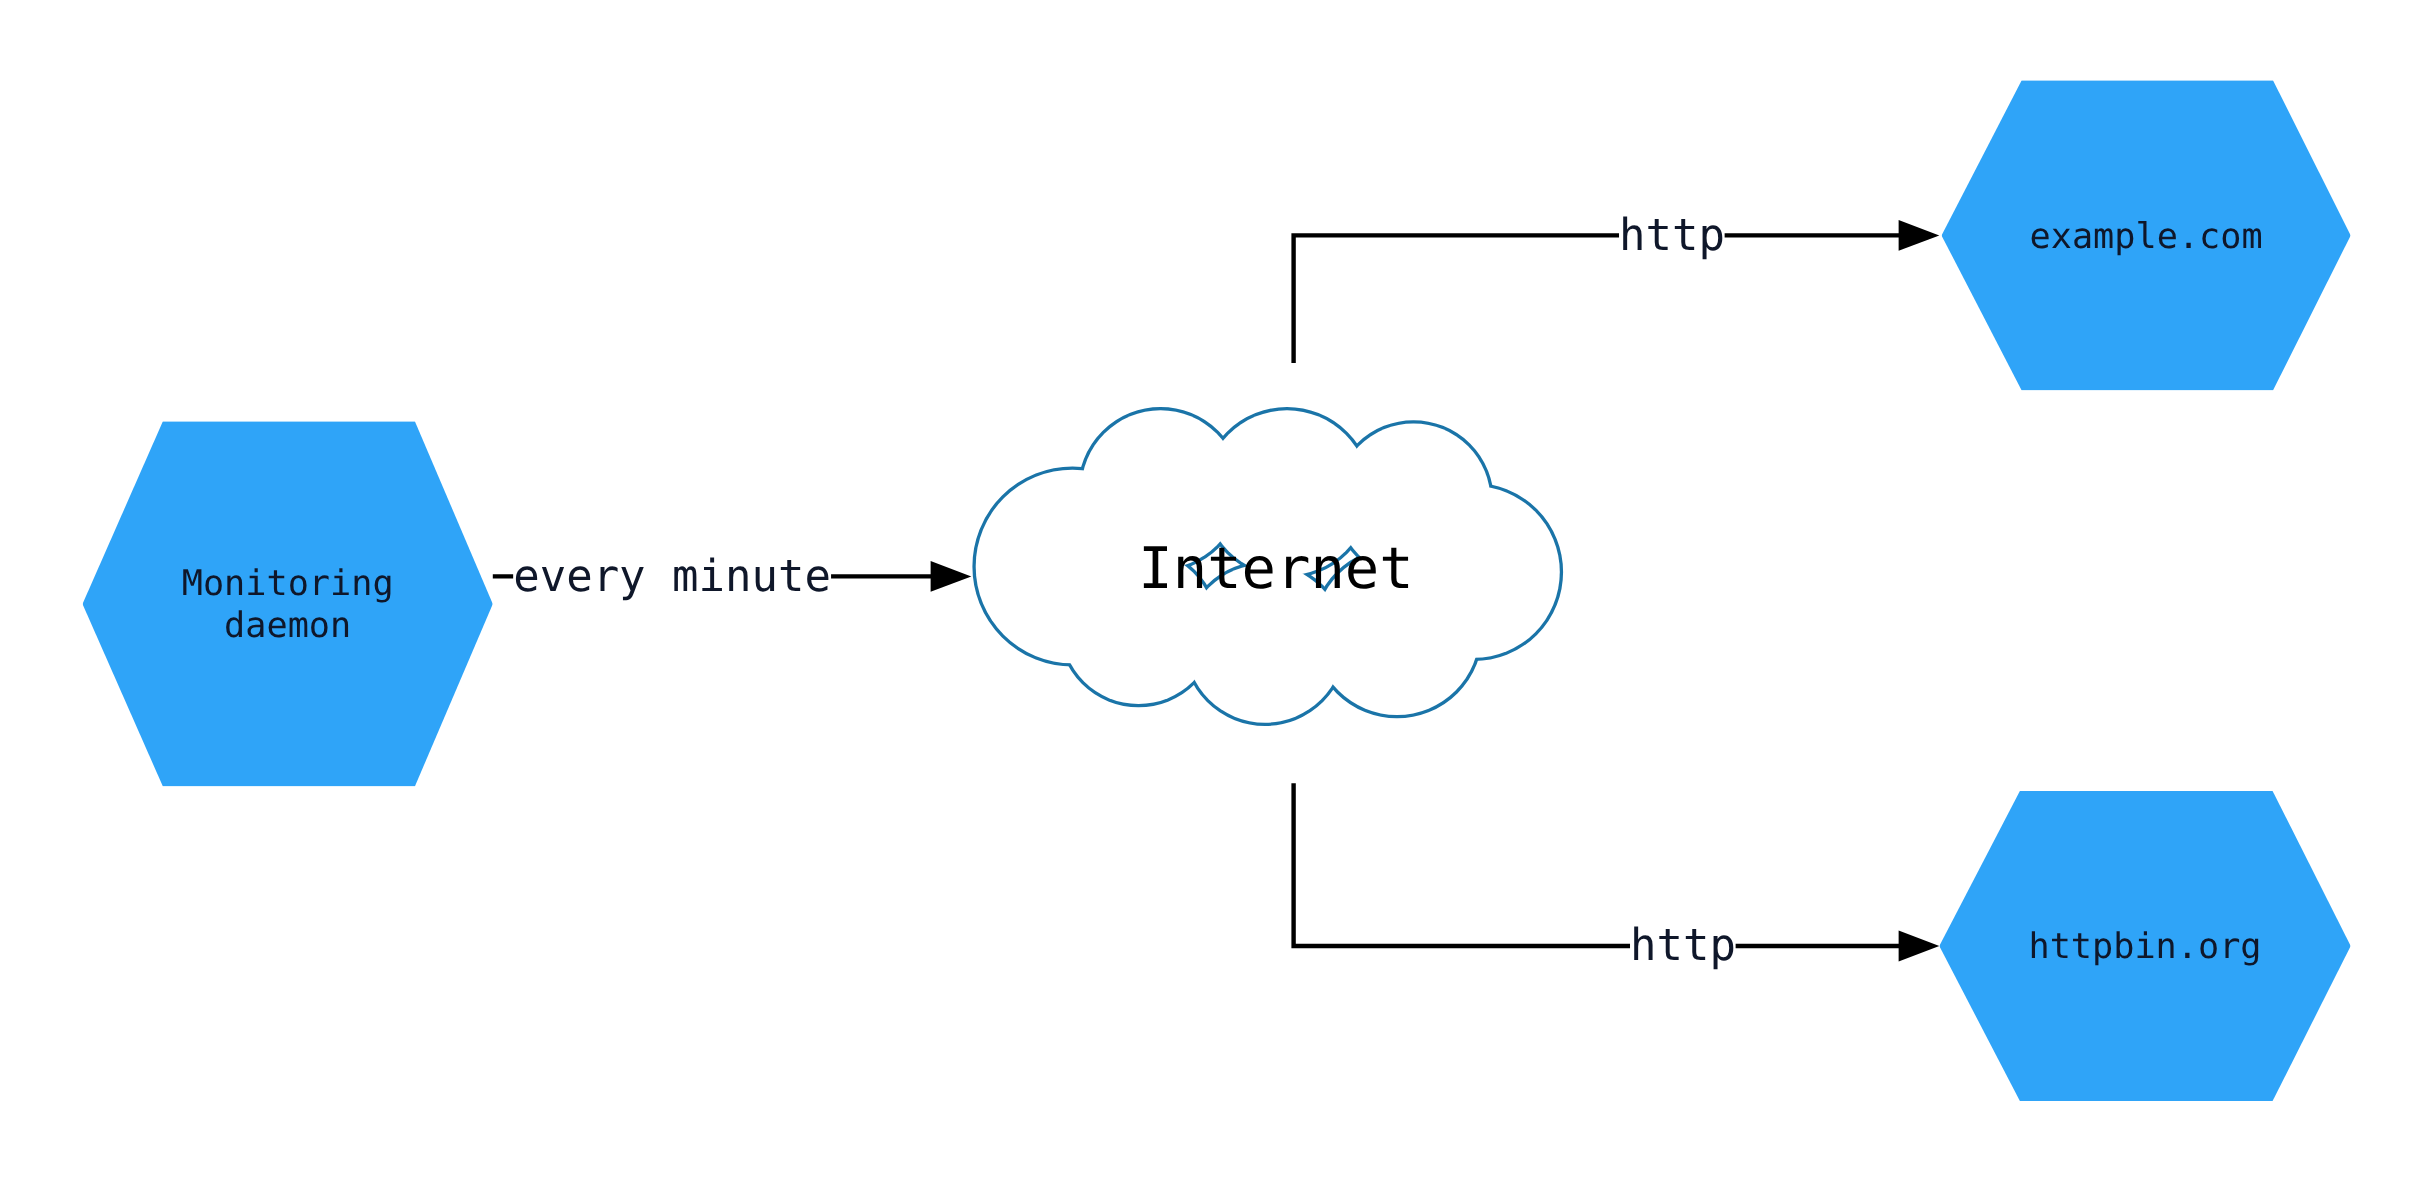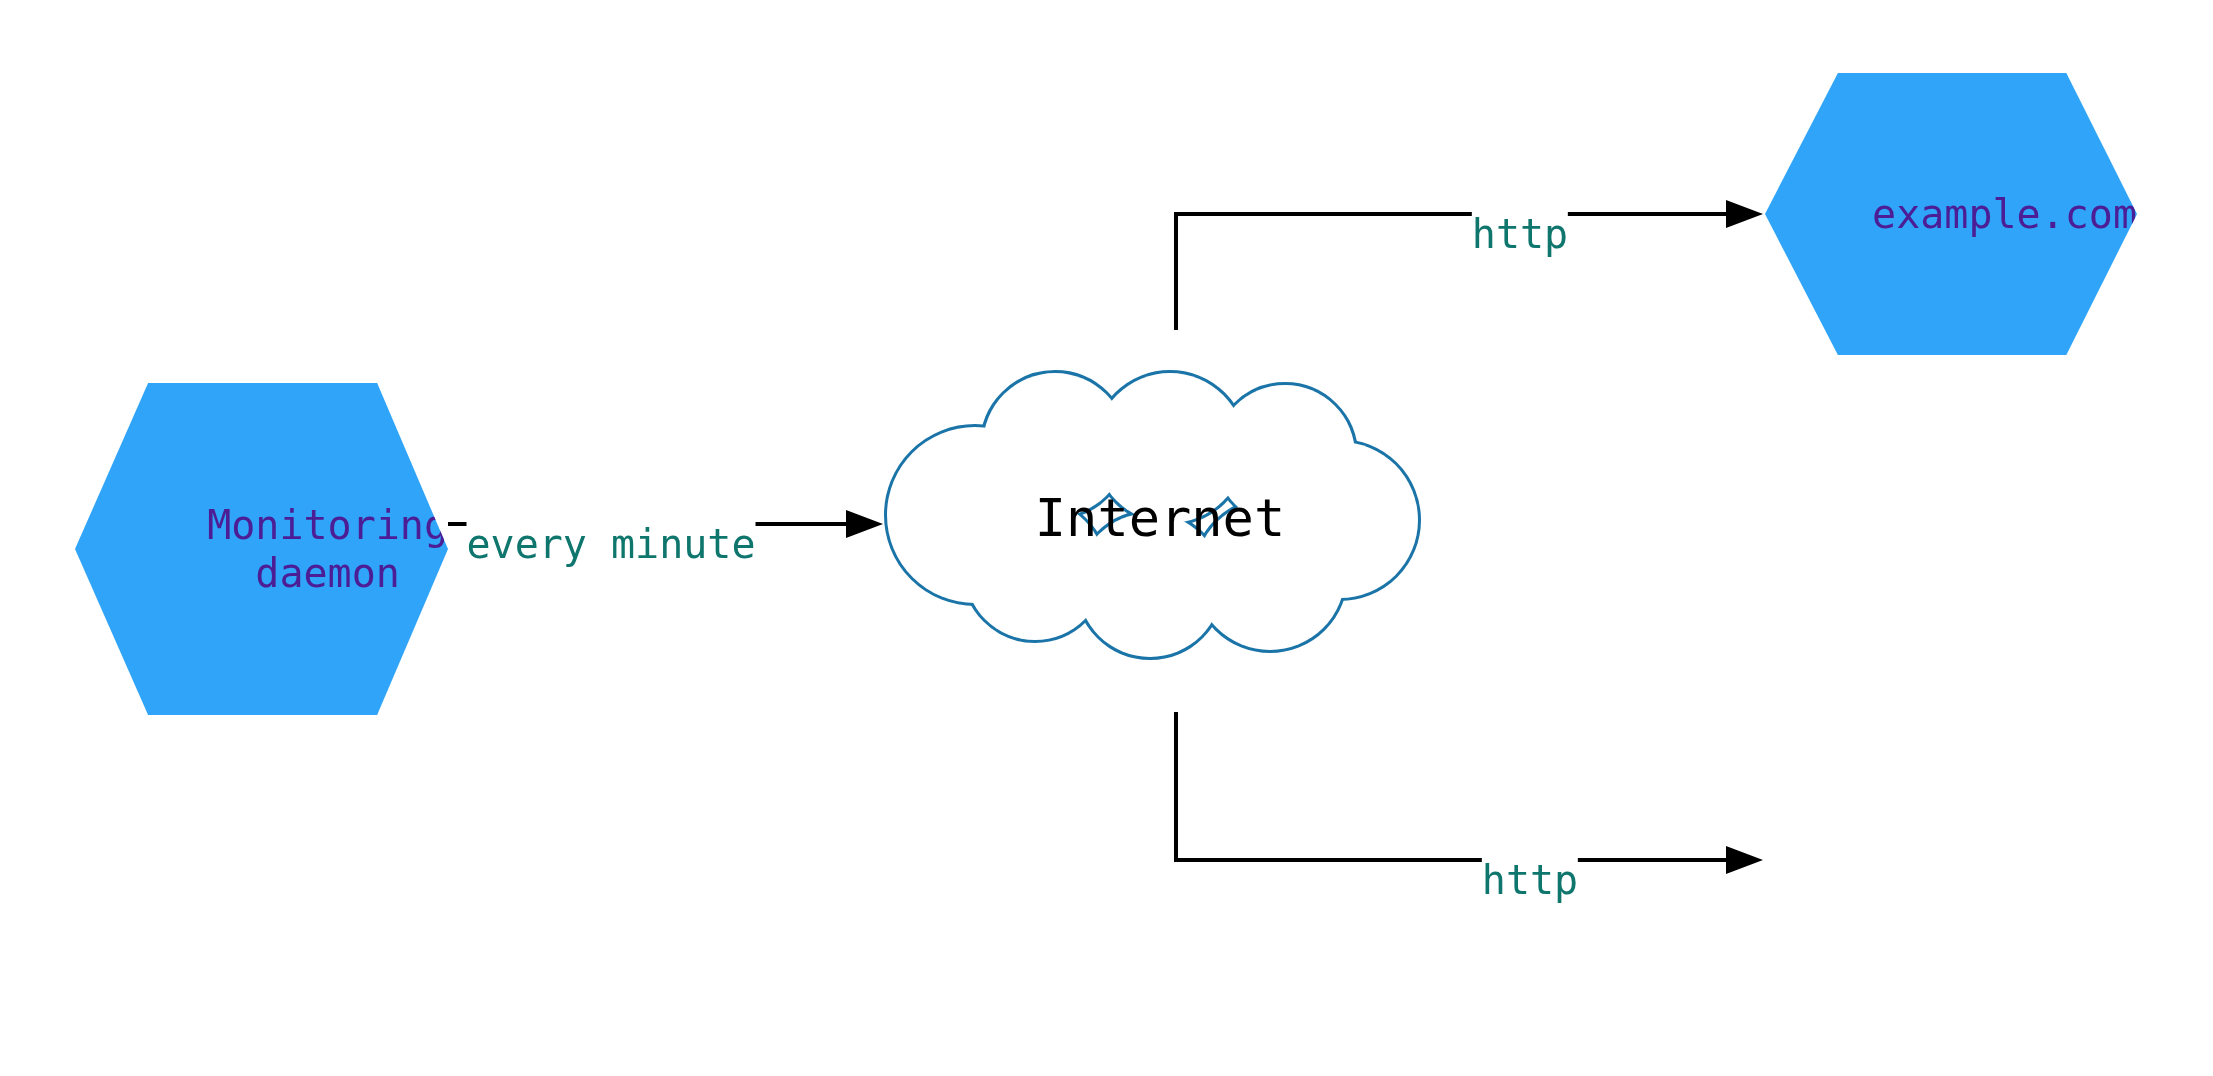--- a/index.html
+++ b/index.html
@@ -17,47 +17,46 @@
   }
   .layer {
     position: absolute;
     left: 0;
     top: 0;
   }
   .node {
     position: absolute;
     display: flex;
     align-items: center;
-    justify-content: flex-end;
+    justify-content: center;
     text-align: center;
-    color: #4c1d95;
-    font-size: 40px;
+    color: #0f172a;
+    font-size: 32px;
     line-height: 1.2;
     white-space: pre-line;
   }
   .hex {
     background: #2fa4f8;
     clip-path: polygon(0% 50%, 19.6% 0%, 81% 0%, 100% 50%, 81% 100%, 19.6% 100%);
   }
   .cloud-label {
     position: absolute;
     transform: translate(-50%, -50%);
     color: #000000;
     font-size: 52px;
     white-space: nowrap;
   }
   .edge-label {
     position: absolute;
     transform: translate(-50%, -50%);
     background: #ffffff;
-    color: #0f766e;
+    color: #0f172a;
     font-size: 40px;
     line-height: 1.1;
     white-space: nowrap;
-    margin-top: 20px;
   }
   .edge-line {
     stroke: #000000;
     stroke-width: 4;
     fill: none;
   }
   .arrow-head {
     fill: #000000;
     stroke: none;
   }
@@ -111,20 +110,23 @@
 
   <div class="node hex" style="left:75px; top:383px; width:373px; height:332px;">
     <span>Monitoring
 daemon</span>
   </div>
 
   <div class="node hex" style="left:1765px; top:73px; width:372px; height:282px;">
     <span>example.com</span>
   </div>
 
+  <div class="node hex" style="left:1763px; top:719px; width:374px; height:282px;">
+    <span>httpbin.org</span>
+  </div>
 
   <div class="cloud-label" style="left:1160px; top:518px;">Internet</div>
 
   <div class="edge-label" style="left:611px; top:524px;text-align:right;">every minute</div>
 
   <div class="edge-label" style="left:1520px; top:214px;">http</div>
 
   <div class="edge-label" style="left:1530px; top:860px;">http</div>
 
 </div>

